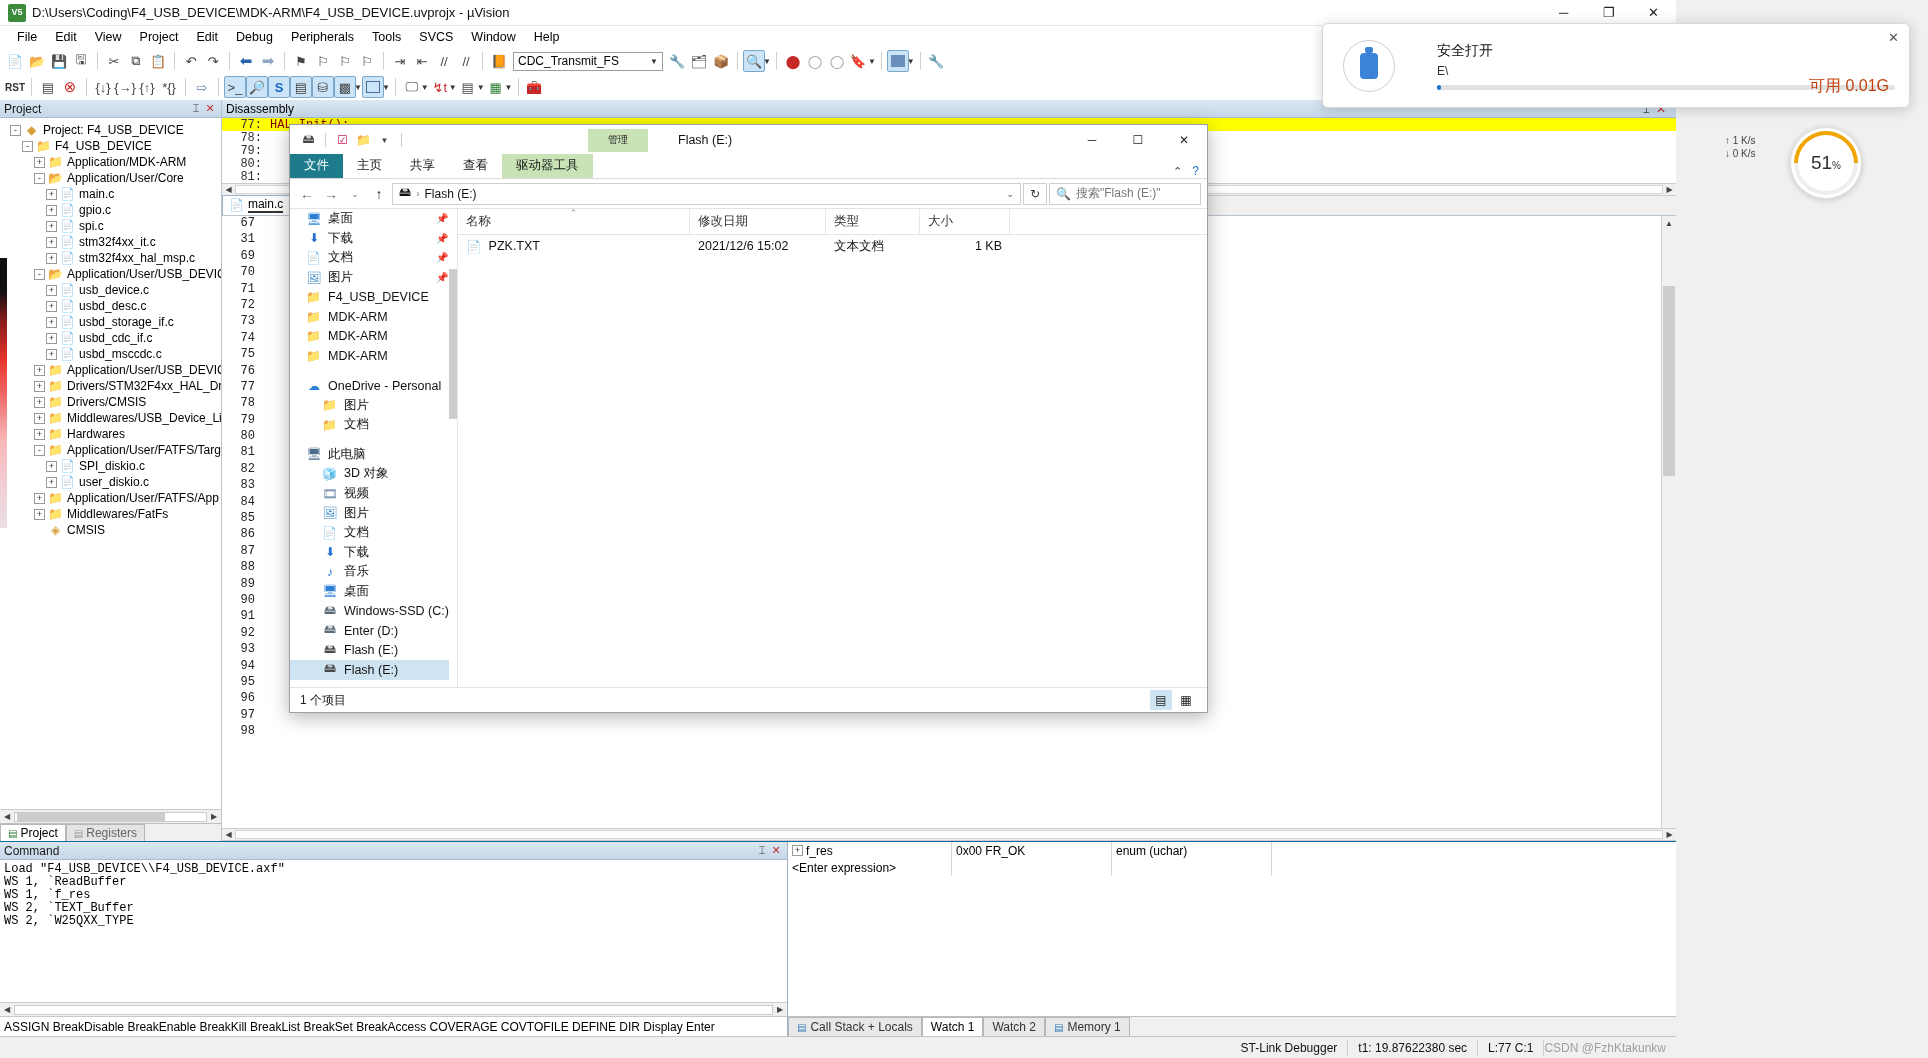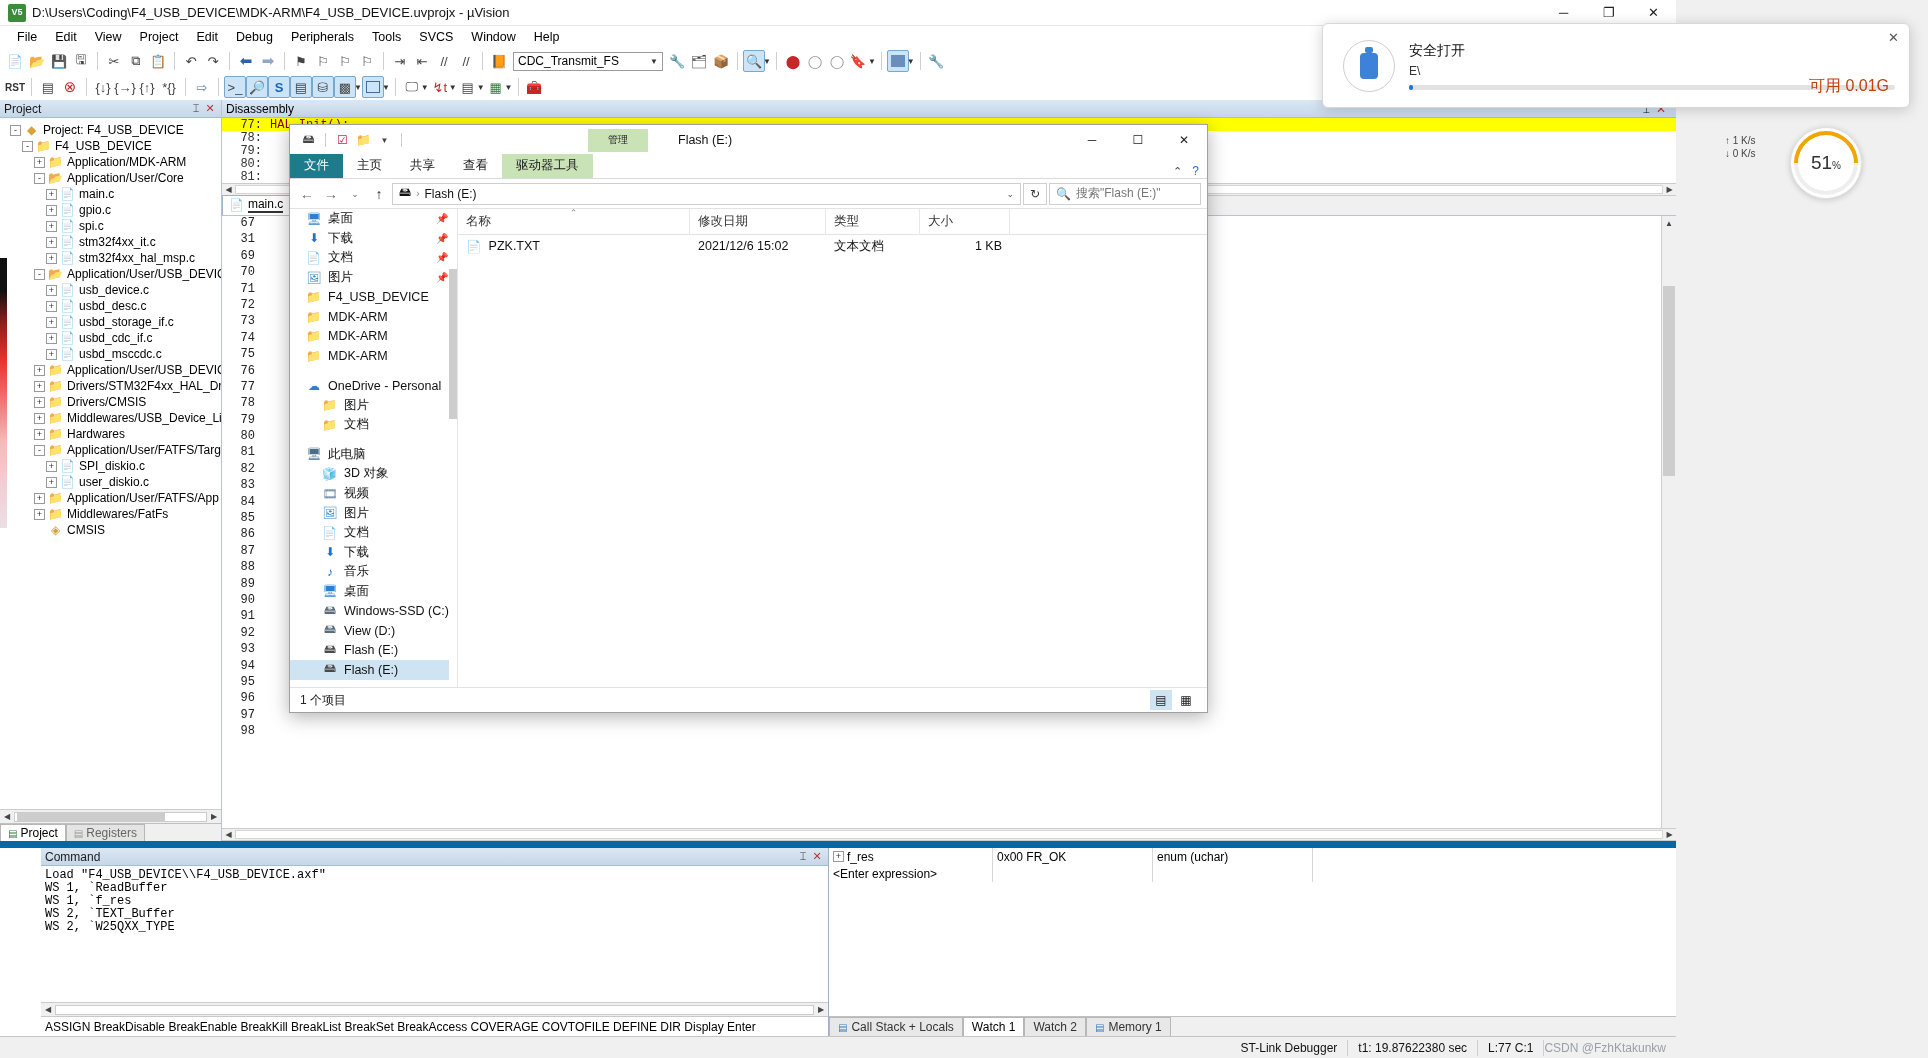--- a/index.html
+++ b/index.html
@@ -128,21 +128,21 @@
   .code-wrap{ flex:1; display:flex; min-height:0; background:#fff; position:relative; }
   .gutter{ width:38px; background:#fff; font-family:"Liberation Mono","DejaVu Sans Mono",monospace;
            font-size:12px; color:#222; text-align:right; padding-right:5px; }
   .gutter div{ height:16.4px; }
   .codecol{ flex:1; position:relative; }
   .vscroll{ width:15px; background:#f0f0f0; border-left:1px solid #d0d0d0; position:relative; }
   .vscroll .ar{ height:15px; text-align:center; font-size:8px; color:#444; line-height:15px; }
   .vscroll .thumb{ position:absolute; left:1px; width:12px; background:#cdcdcd; }
 
   
-  .bottom-row{ height:195px; display:flex; border-top:7px solid #0369a1;padding-left:41px; }
+  .bottom-row{ height:195px; display:flex; border-top:1px solid #0369a1; }
   .cmd-pane{ width:788px; display:flex; flex-direction:column; border-right:1px solid #9fb0c2; }
   .cmd-body{ flex:1; background:#fff; font-family:"Liberation Mono","DejaVu Sans Mono",monospace;
              font-size:12px; padding:2px 0 0 4px; overflow:hidden; }
   .cmd-body div{ height:13px; color:#000; white-space:pre; }
   .cmd-hscroll{ height:14px; background:#f0f0f0; border-top:1px solid #ccc; display:flex; align-items:center; }
   .cmd-hscroll .ar{ width:14px; text-align:center; font-size:8px; color:#444; }
   .cmd-hscroll .trk{ flex:1; height:10px; background:#fff; border:1px solid #ccc; }
   .cmd-entry{ height:20px; border-top:1px solid #c9c9c9; background:#fff; display:flex;
               align-items:center; font-size:12px; padding:0 4px; color:#000;
               font-family:"Liberation Sans",sans-serif; }
@@ -255,21 +255,21 @@
     box-shadow:0 2px 14px rgba(0,0,0,.18); display:flex; align-items:center;
   }
   #toast .circle{
     width:52px; height:52px; border-radius:50%; border:1.5px solid #cfcfcf;
     margin:0 14px 0 20px; display:flex; align-items:center; justify-content:center;
     flex:0 0 52px;
   }
   #toast .usb{ width:18px; height:26px; background:#3b82d8; border-radius:4px; position:relative; }
   #toast .usb:after{ content:""; position:absolute; left:5px; top:-6px; width:8px; height:6px;
                      background:#3b82d8; border-radius:2px; }
-  .toast-body{ flex:1; padding-right:14px; }
+  .toast-body{ flex:1; padding-right:14px;margin-left:28px; }
   .toast-title{ font-size:14px; color:#111; }
   .toast-sub{ font-size:12px; color:#333; margin-top:4px; }
   .toast-bar{ margin-top:7px; height:5px; background:#e2e2e2; border-radius:3px; position:relative; }
   .toast-bar i{ position:absolute; left:0; top:0; height:5px; width:4px; background:#1976d2; border-radius:3px; }
   .toast-free{ position:absolute; right:20px; top:52px; font-size:16px; color:#c2410c; }
   .toast-x{ position:absolute; right:10px; top:6px; font-size:13px; color:#555; }
 
   
   #gauge{
     position:absolute; left:1790px; top:127px; width:72px; height:72px;
@@ -865,21 +865,21 @@
           <div class="nav-item child">
             <span class="nav-ico" style="color: rgb(45, 127, 211);">🖥</span>
             <span>桌面</span>
           </div>
           <div class="nav-item child">
             <span class="nav-ico" style="color: rgb(90, 107, 122);">🖴</span>
             <span>Windows-SSD (C:)</span>
           </div>
           <div class="nav-item child">
             <span class="nav-ico" style="color: rgb(90, 107, 122);">🖴</span>
-            <span>View (D:)</span>
+            <span>Enter (D:)</span>
           </div>
           <div class="nav-item child">
             <span class="nav-ico" style="color: rgb(74, 74, 74);">🖴</span>
             <span>Flash (E:)</span>
           </div>
           <div class="nav-item child sel">
             <span class="nav-ico" style="color: rgb(74, 74, 74);">🖴</span>
             <span>Flash (E:)</span>
           </div>
           <div class="nav-gap"></div>

